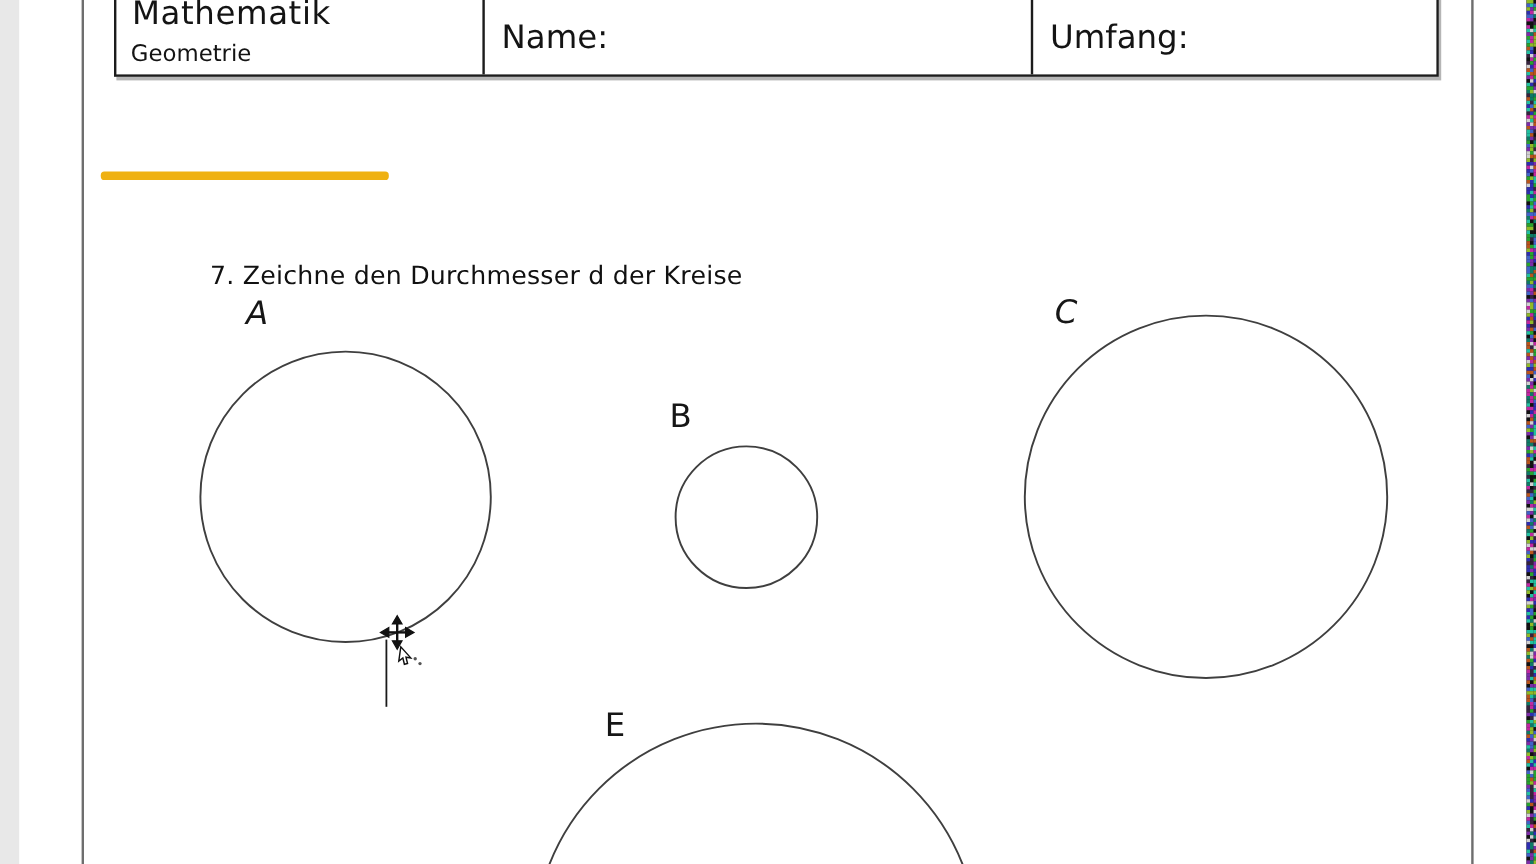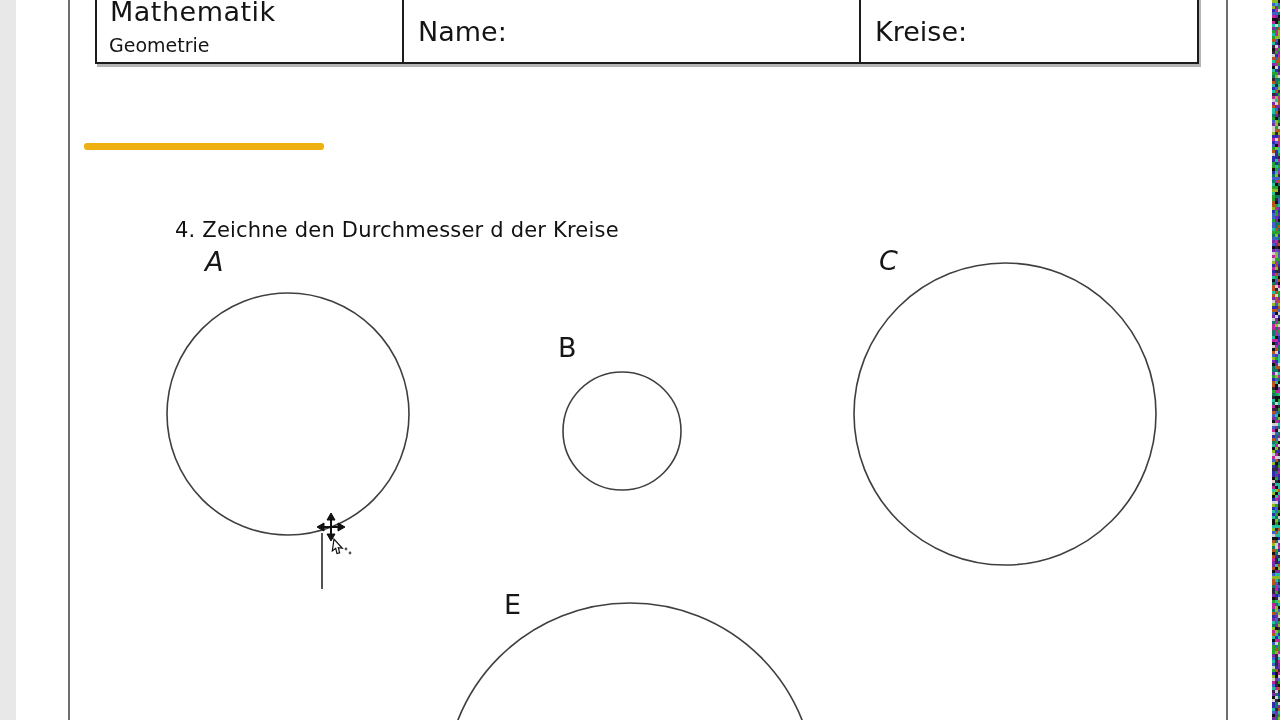--- a/index.html
+++ b/index.html
@@ -767,26 +767,26 @@
 
   <div class="header-table">
     <div class="cell c1">
       <div class="subject">Mathematik</div>
       <div class="subtopic">Geometrie</div>
     </div>
     <div class="cell c2">
       <div class="fieldlabel">Name:</div>
     </div>
     <div class="cell c3">
-      <div class="fieldlabel">Kreise:</div>
+      <div class="fieldlabel">Umfang:</div>
     </div>
   </div>
 
   <div class="highlight-line" style="background: rgb(239, 177, 18);"></div>
-  <div class="task-text">4. Zeichne den Durchmesser d der Kreise</div>
+  <div class="task-text">7. Zeichne den Durchmesser d der Kreise</div>
 
   <svg class="draw" id="drawing-layer" width="1280" height="720">
       <circle cx="630" cy="788" r="185" fill="none" stroke="#3f3f3f" stroke-width="1.6"></circle>
       <circle cx="1005" cy="414" r="151" fill="none" stroke="#3f3f3f" stroke-width="1.6"></circle>
       <circle cx="622" cy="431" r="59" fill="none" stroke="#3f3f3f" stroke-width="1.6"></circle>
       <circle cx="288" cy="414" r="121" fill="none" stroke="#3f3f3f" stroke-width="1.6"></circle>
     <line x1="322" y1="533" x2="322" y2="589" stroke="#1a1a1a" stroke-width="1.5"></line>
       <g id="cursor-icon" transform="translate(331,527)">
       <g stroke="#111" stroke-width="2" fill="#111">
         <line x1="0" y1="-10" x2="0" y2="10"></line>

